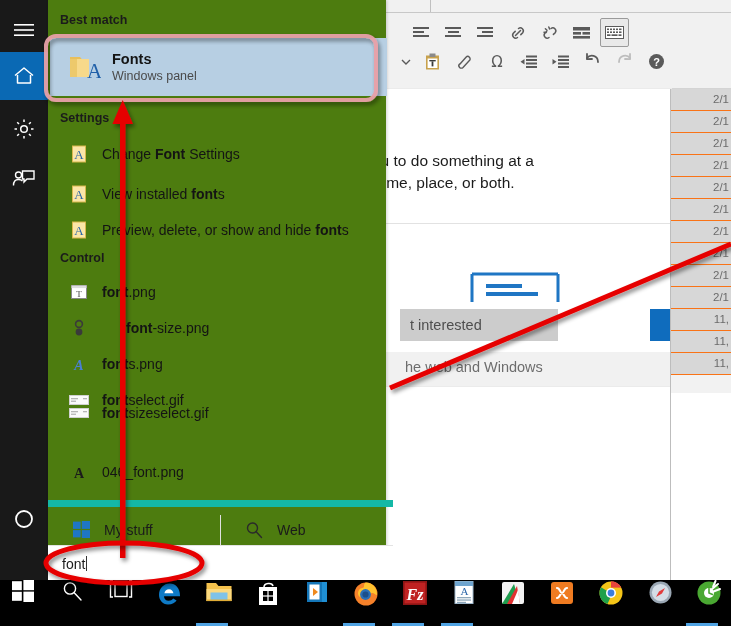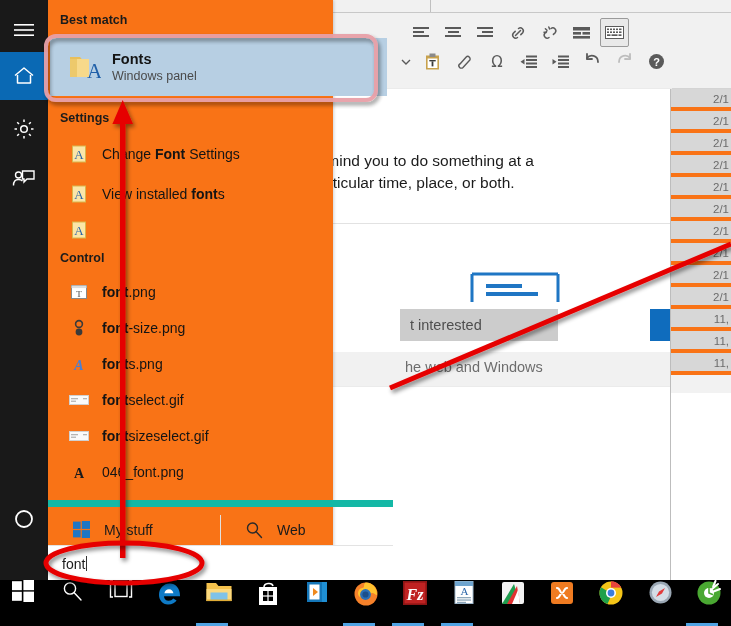--- a/index.html
+++ b/index.html
@@ -32,30 +32,30 @@
   .btn-flat{position:absolute;top:0;height:32px;display:flex;align-items:center;justify-content:center;
             font-size:14.5px;}
   .btn-notint{left:250px;width:148px;background:#cccccc;color:#4e4e4e;justify-content:flex-start;padding-left:10px;}
   .btn-next{left:500px;width:158px;background:#0f6cbd;color:#ffffff;}
   .cortana-hint{position:absolute;left:150px;top:352px;right:60px;height:34px;background:#f1f1f1;}
   .cortana-hint span{position:absolute;left:255px;top:7px;font-size:14.5px;color:#6d6d6d;}
 
   
   .sheet{position:absolute;right:0;top:89px;width:60px;bottom:46px;background:#ffffff;}
   .sheet-col{position:absolute;right:0;top:0;width:60px;}
-  .sheet-row{height:22px;background:#d7d7d7;border-bottom:4px solid #f97316;
+  .sheet-row{height:22px;background:#d7d7d7;border-bottom:1px solid #f97316;
              color:#6b6b6b;font-size:11.5px;text-align:right;padding-right:2px;
              box-sizing:border-box;line-height:21px;overflow:hidden;white-space:nowrap;}
   .sheet-leftline{position:absolute;right:60px;top:0;width:1px;bottom:0;background:#bdbdbd;}
 
   
   .rail{position:absolute;left:0;top:0;width:48px;height:580px;background:#191919;}
   .rail-item{position:absolute;left:0;width:48px;height:48px;display:flex;align-items:center;justify-content:center;}
   .rail-item.active{background:#0a69b4;}
-  .panel{position:absolute;left:48px;top:0;width:285px;height:580px;background:#f97316;
+  .panel{position:absolute;left:48px;top:0;width:338px;height:580px;background:#4d7c0f;
          box-shadow:1px 0 3px rgba(0,0,0,.18);}
   .panel-header{position:absolute;left:0;top:0;width:345px;height:38px;}
   .sec-head{font-size:12.5px;font-weight:bold;color:#1b1b1b;position:absolute;left:12px;}
   .bestmatch-row{position:absolute;left:2px;top:38px;width:337px;height:58px;background:#b7cfe3;
                  display:flex;align-items:center;}
   .bm-icon{width:40px;margin-left:14px;display:flex;align-items:center;justify-content:center;}
   .bm-text{display:flex;flex-direction:column;justify-content:center;margin-left:8px;}
   .bm-title{font-size:14.5px;color:#141414;font-weight:bold;}
   .bm-sub{font-size:12.5px;color:#4a4a4a;margin-top:2px;}
   .res-row{position:absolute;left:0;width:345px;height:36px;display:flex;align-items:center;}
@@ -372,36 +372,37 @@
         </span>
         <span class="res-label">View installed <b>font</b>s</span>
       </div>
       <div class="res-row" style="top: 212px;">
         <span class="res-icon">
           <svg width="16" height="18" viewBox="0 0 16 18">
             <rect x="1.5" y="1" width="13" height="16" fill="#fbe6a8" stroke="#d9b84d"></rect>
             <text x="8" y="14" text-anchor="middle" font-family="Liberation Serif, serif" font-size="13" fill="#2a65a8">A</text>
           </svg>
         </span>
+        <span class="res-label">Preview, delete, or show and hide <b>font</b>s</span>
       </div>
     </div>
 
   <div class="sec-head" style="top:251px">Control</div>
   <div id="photos-list">
       <div class="res-row" style="top: 274px;">
         <span class="res-icon">
           <svg width="18" height="16" viewBox="0 0 18 16">
             <rect x="1.5" y="1.5" width="15" height="13" fill="#fff" stroke="#888"></rect>
             <rect x="1.5" y="1.5" width="15" height="2.6" fill="#ddd"></rect>
             <text x="9" y="12.5" text-anchor="middle" font-family="Liberation Serif, serif" font-size="9" fill="#444">T</text>
           </svg>
         </span>
         <span class="res-label"><b>font</b>.png</span>
       </div>
-      <div class="res-row" style="top: 310px;">
+      <div class="res-row" style="top: 310px; gap: 24px;">
         <span class="res-icon">
           <svg width="14" height="18" viewBox="0 0 14 18">
             <circle cx="7" cy="5" r="3.4" fill="none" stroke="#3a3a3a" stroke-width="1.6"></circle>
             <circle cx="7" cy="13" r="3.4" fill="#3a3a3a"></circle>
           </svg>
         </span>
         <span class="res-label"><b>font</b>-size.png</span>
       </div>
       <div class="res-row" style="top: 346px;">
         <span class="res-icon">
@@ -417,21 +418,21 @@
             <rect x="0.5" y="0.5" width="19" height="9" fill="#fafafa" stroke="#d0d0d0"></rect>
             <g fill="#b5b5b5">
               <rect x="2" y="3" width="7" height="1.3"></rect>
               <rect x="2" y="5.6" width="5" height="1.3"></rect>
               <rect x="14" y="3" width="4" height="1.3"></rect>
             </g>
           </svg>
         </span>
         <span class="res-label"><b>font</b>select.gif</span>
       </div>
-      <div class="res-row" style="top: 418px;">
+      <div class="res-row" style="top: 395px;">
         <span class="res-icon">
           <svg width="20" height="10" viewBox="0 0 20 10">
             <rect x="0.5" y="0.5" width="19" height="9" fill="#fafafa" stroke="#d0d0d0"></rect>
             <g fill="#b5b5b5">
               <rect x="2" y="3" width="7" height="1.3"></rect>
               <rect x="2" y="5.6" width="5" height="1.3"></rect>
               <rect x="14" y="3" width="4" height="1.3"></rect>
             </g>
           </svg>
         </span>

